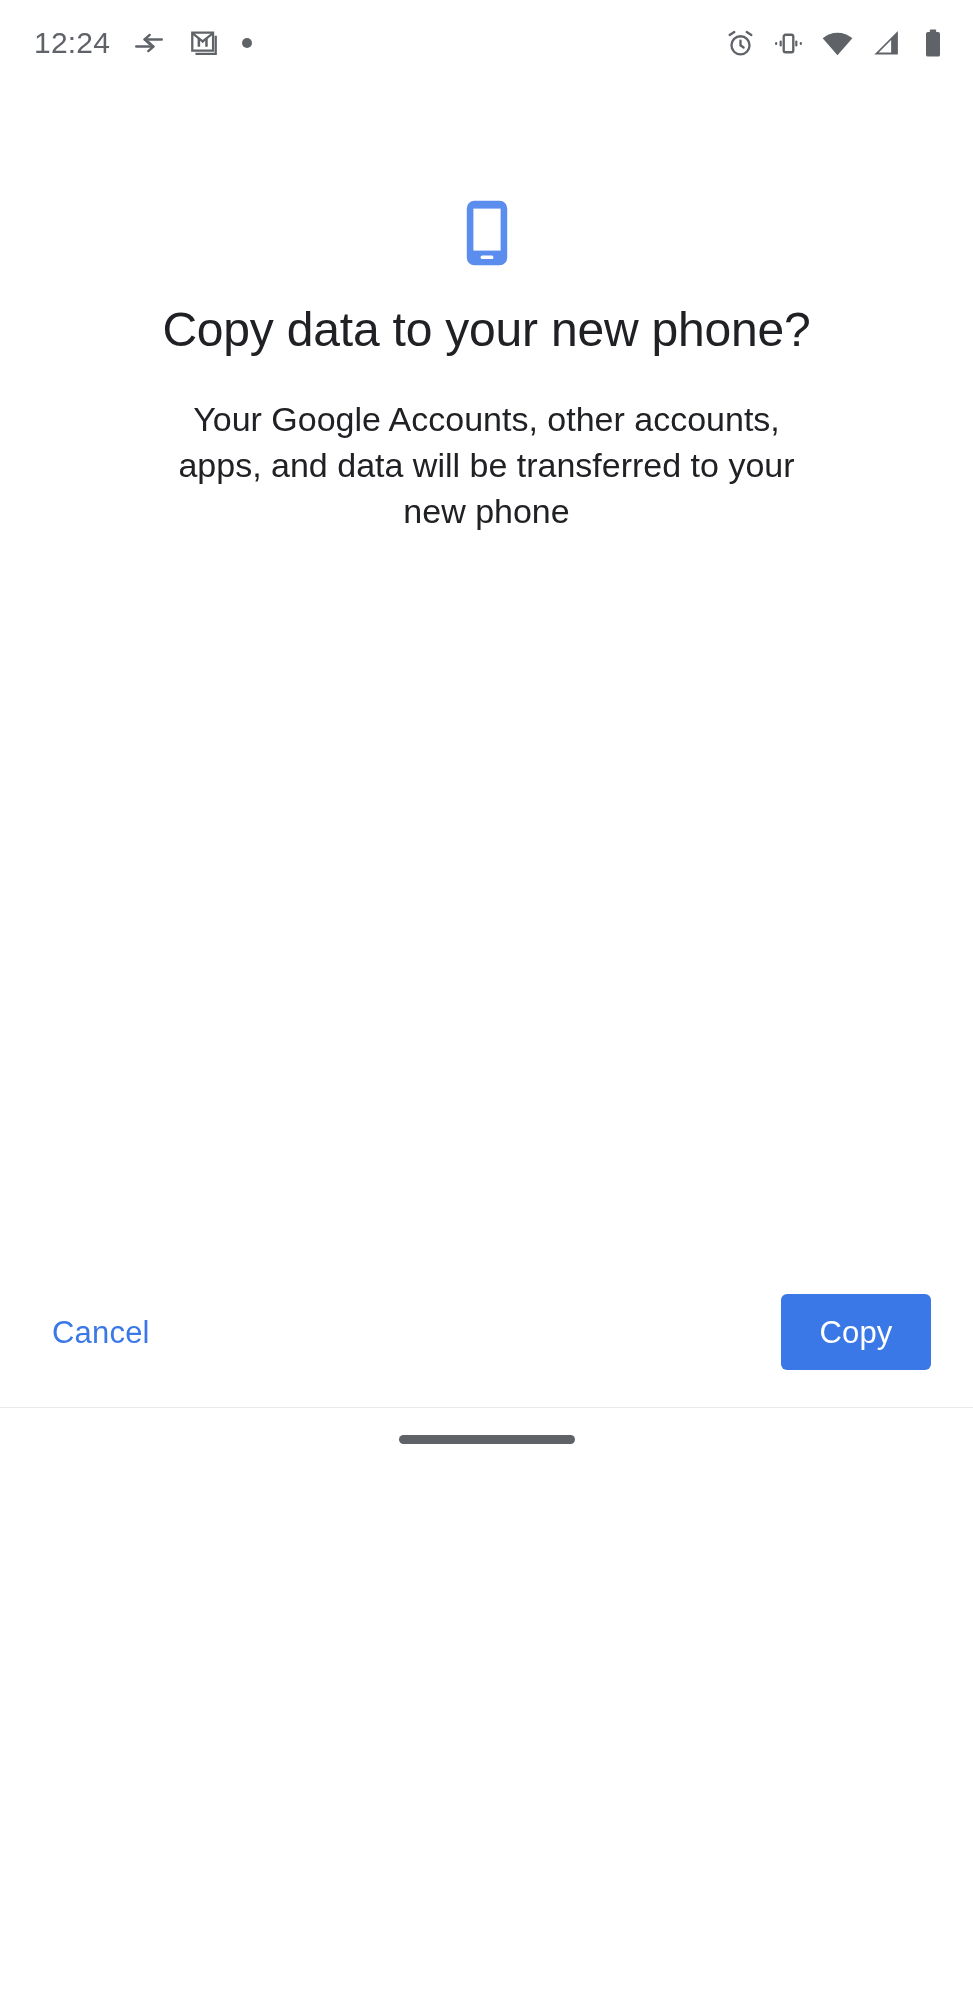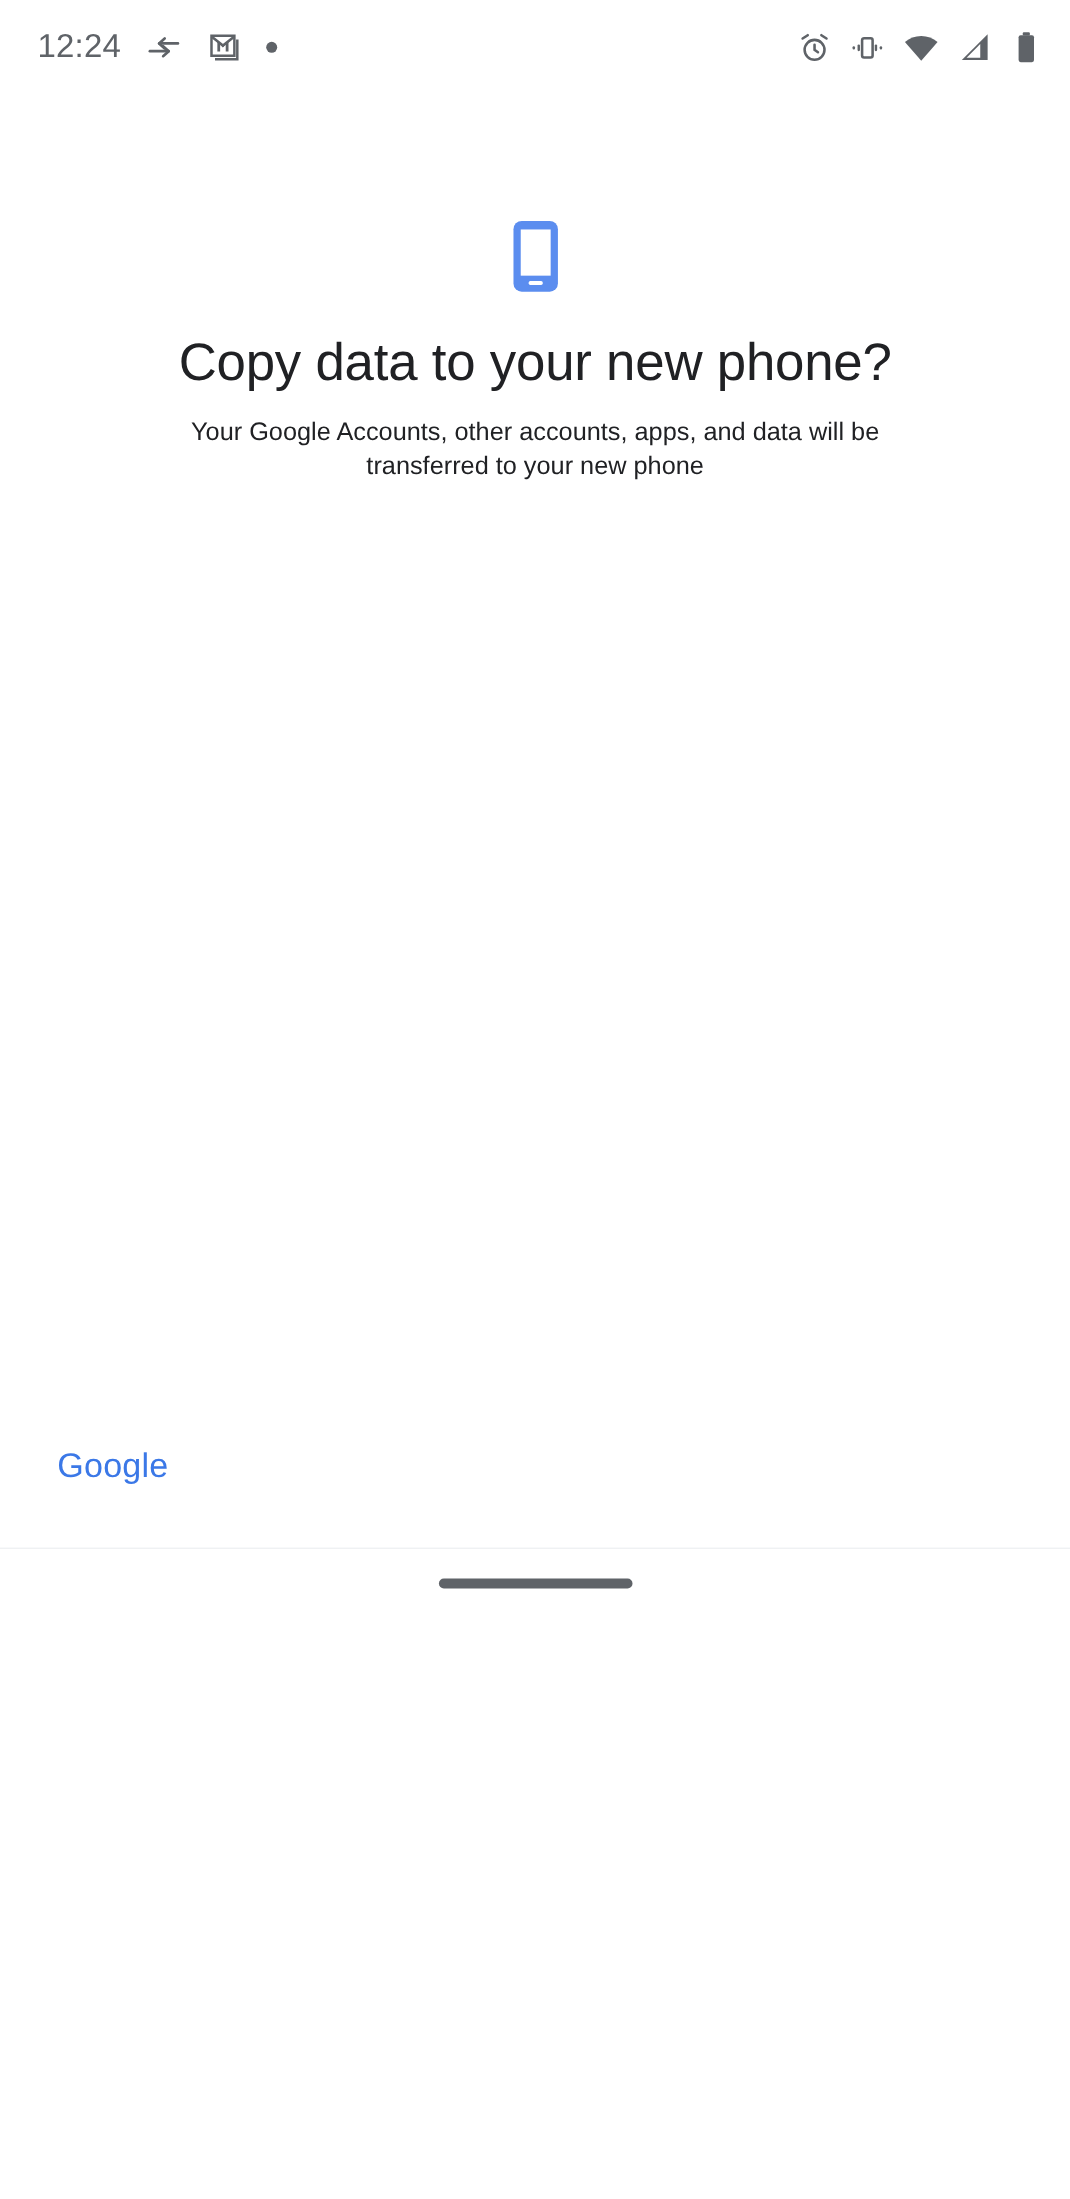--- a/index.html
+++ b/index.html
@@ -85,22 +85,22 @@
     font-size: 48px;
     font-weight: 400;
     color: #202124;
     line-height: 1.16;
     letter-spacing: -0.2px;
     text-align: center;
     padding: 0 40px;
   }
 
   .page-subtitle {
-    margin-top: 19px;
-    font-size: 23px;
+    margin-top: 38px;
+    font-size: 34px;
     font-weight: 400;
     color: #202124;
     line-height: 1.36;
     text-align: center;
     max-width: 690px;
     padding: 0 24px;
   }
 
   
   .action-bar {
@@ -250,21 +250,22 @@
       </svg>
     </div>
 
     <h1 class="page-title">Copy data to your new phone?</h1>
 
     <p class="page-subtitle">Your Google Accounts, other accounts, apps, and data will be transferred to your new phone</p>
 
   </div>
 
   <div class="action-bar">
-    <button class="btn-text">Google</button>
+    <button class="btn-text">Cancel</button>
+    <button class="btn-filled">Copy</button>
   </div>
 
   <div class="nav-divider"></div>
   <div class="nav-bar">
     <div class="gesture-pill"></div>
   </div>
 
 </div>
 
 </body></html>

